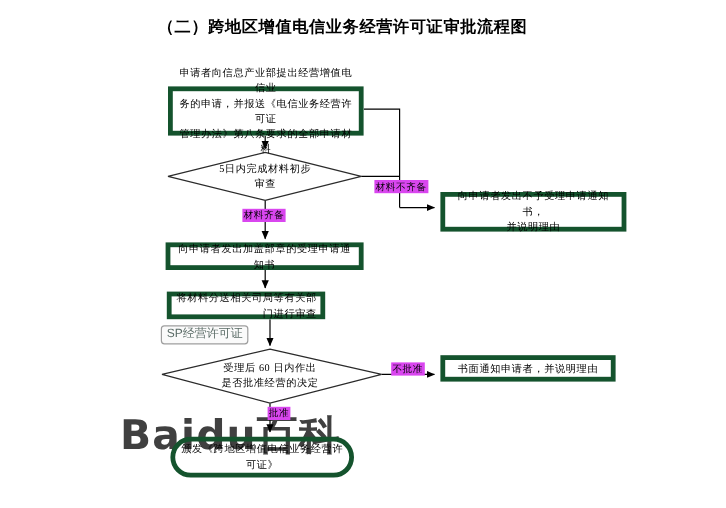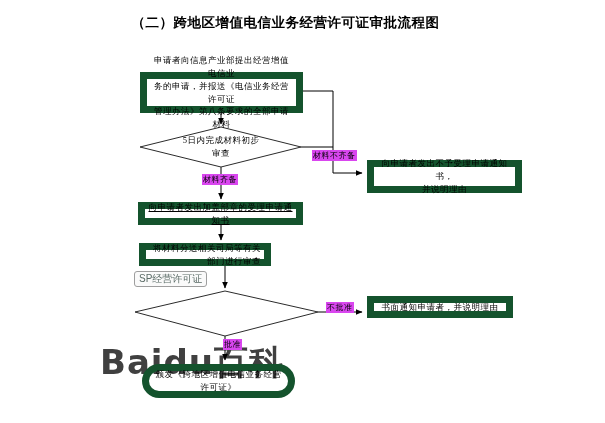--- a/index.html
+++ b/index.html
@@ -20,21 +20,21 @@
   }
   svg.lines{position:absolute;left:0;top:0;z-index:2;}
   .wm{
     position:absolute;left:100px;top:340px;z-index:1;
     font-family:"DejaVu Sans",sans-serif;
     font-size:34px;font-weight:bold;color:#404040;
     letter-spacing:1px;user-select:none;
   }
   .fbox{
     position:absolute;z-index:3;
-    border:7px solid #14532d;background:#fff;
+    border:4px solid #14532d;background:#fff;
     display:flex;align-items:center;justify-content:center;
     text-align:center;
     font-size:8.5px;line-height:1.5;letter-spacing:0.5px;
     box-sizing:border-box;padding:1px 3px;
     white-space:pre-line;
   }
   .dtext{
     position:absolute;z-index:3;
     display:flex;align-items:center;justify-content:center;
     text-align:center;background:transparent;border:none;
@@ -92,26 +92,28 @@
 
   <div class="dtext" style="left:151px;top:131px;width:140px;height:32px;">5日内完成材料初步
 审查</div>
 
   <div class="lbl" style="left:202px;top:174px;">材料齐备</div>
   <div class="lbl" style="left:312px;top:150px;">材料不齐备</div>
 
   <div class="fbox" style="left:367px;top:160px;width:155px;height:33px;">向申请者发出不予受理申请通知书，
 并说明理由</div>
 
-  <div class="fbox" style="left:138px;top:202px;width:165px;height:23px;text-decoration:underline;">向申请者发出加盖部章的受理申请通知书</div>
+  <div class="fbox" style="left:138px;top:202px;width:165px;height:23px;">向申请者发出加盖部章的受理申请通知书</div>
 
   <div class="fbox" style="left:139px;top:243px;width:132px;height:23px;text-align:right;">将材料分送相关司局等有关部门进行审查</div>
 
   <div class="tag">SP经营许可证</div>
 
+  <div class="dtext" style="left:155px;top:297px;width:140px;height:32px;">受理后 60 日内作出
+是否批准经营的决定</div>
 
   <div class="lbl" style="left:223px;top:339px;">批准</div>
   <div class="lbl" style="left:326px;top:302px;">不批准</div>
 
   <div class="fbox" style="left:367px;top:296px;width:146px;height:22px;">书面通知申请者，并说明理由</div>
 
   <div class="fbox rounded" style="left:142px;top:364px;width:153px;height:34px;">颁发《跨地区增值电信业务经营许可证》</div>
 
 </div>
 

